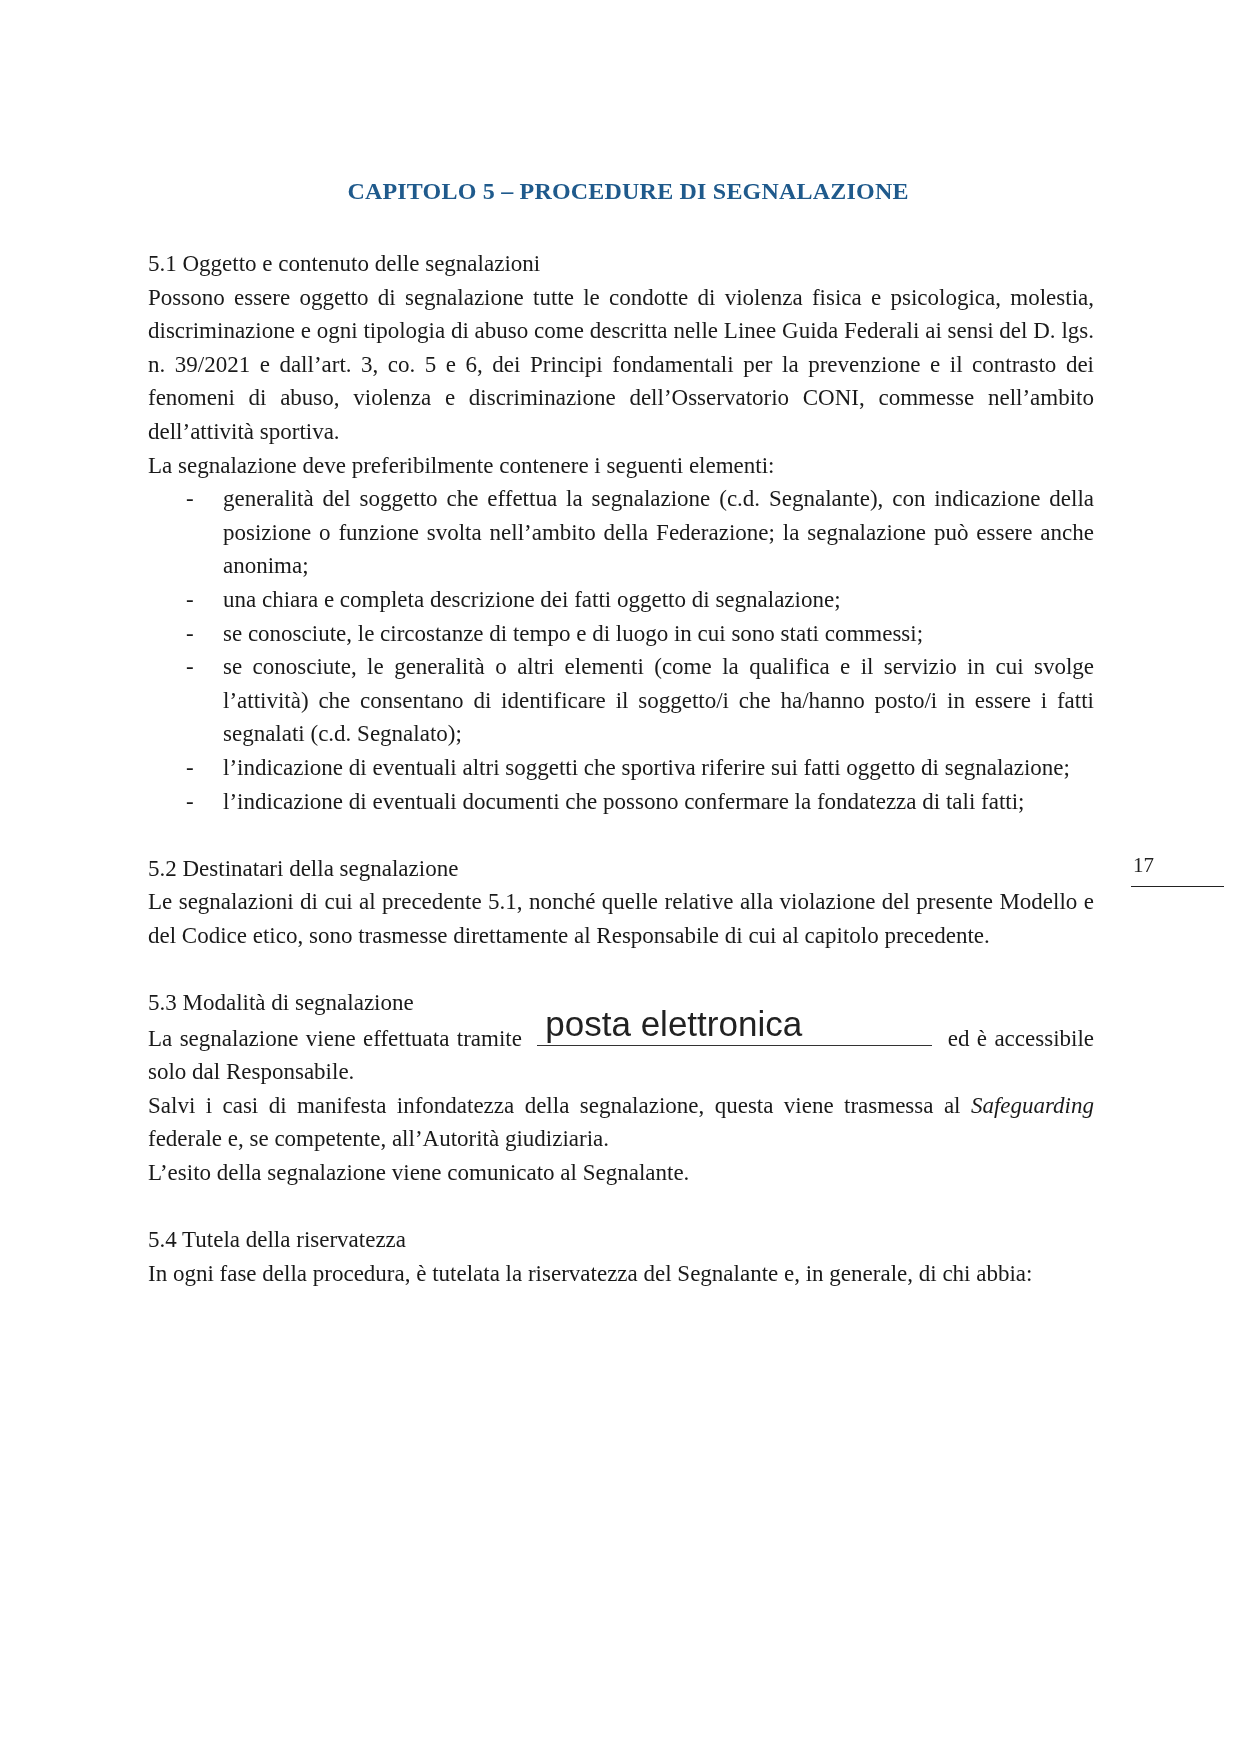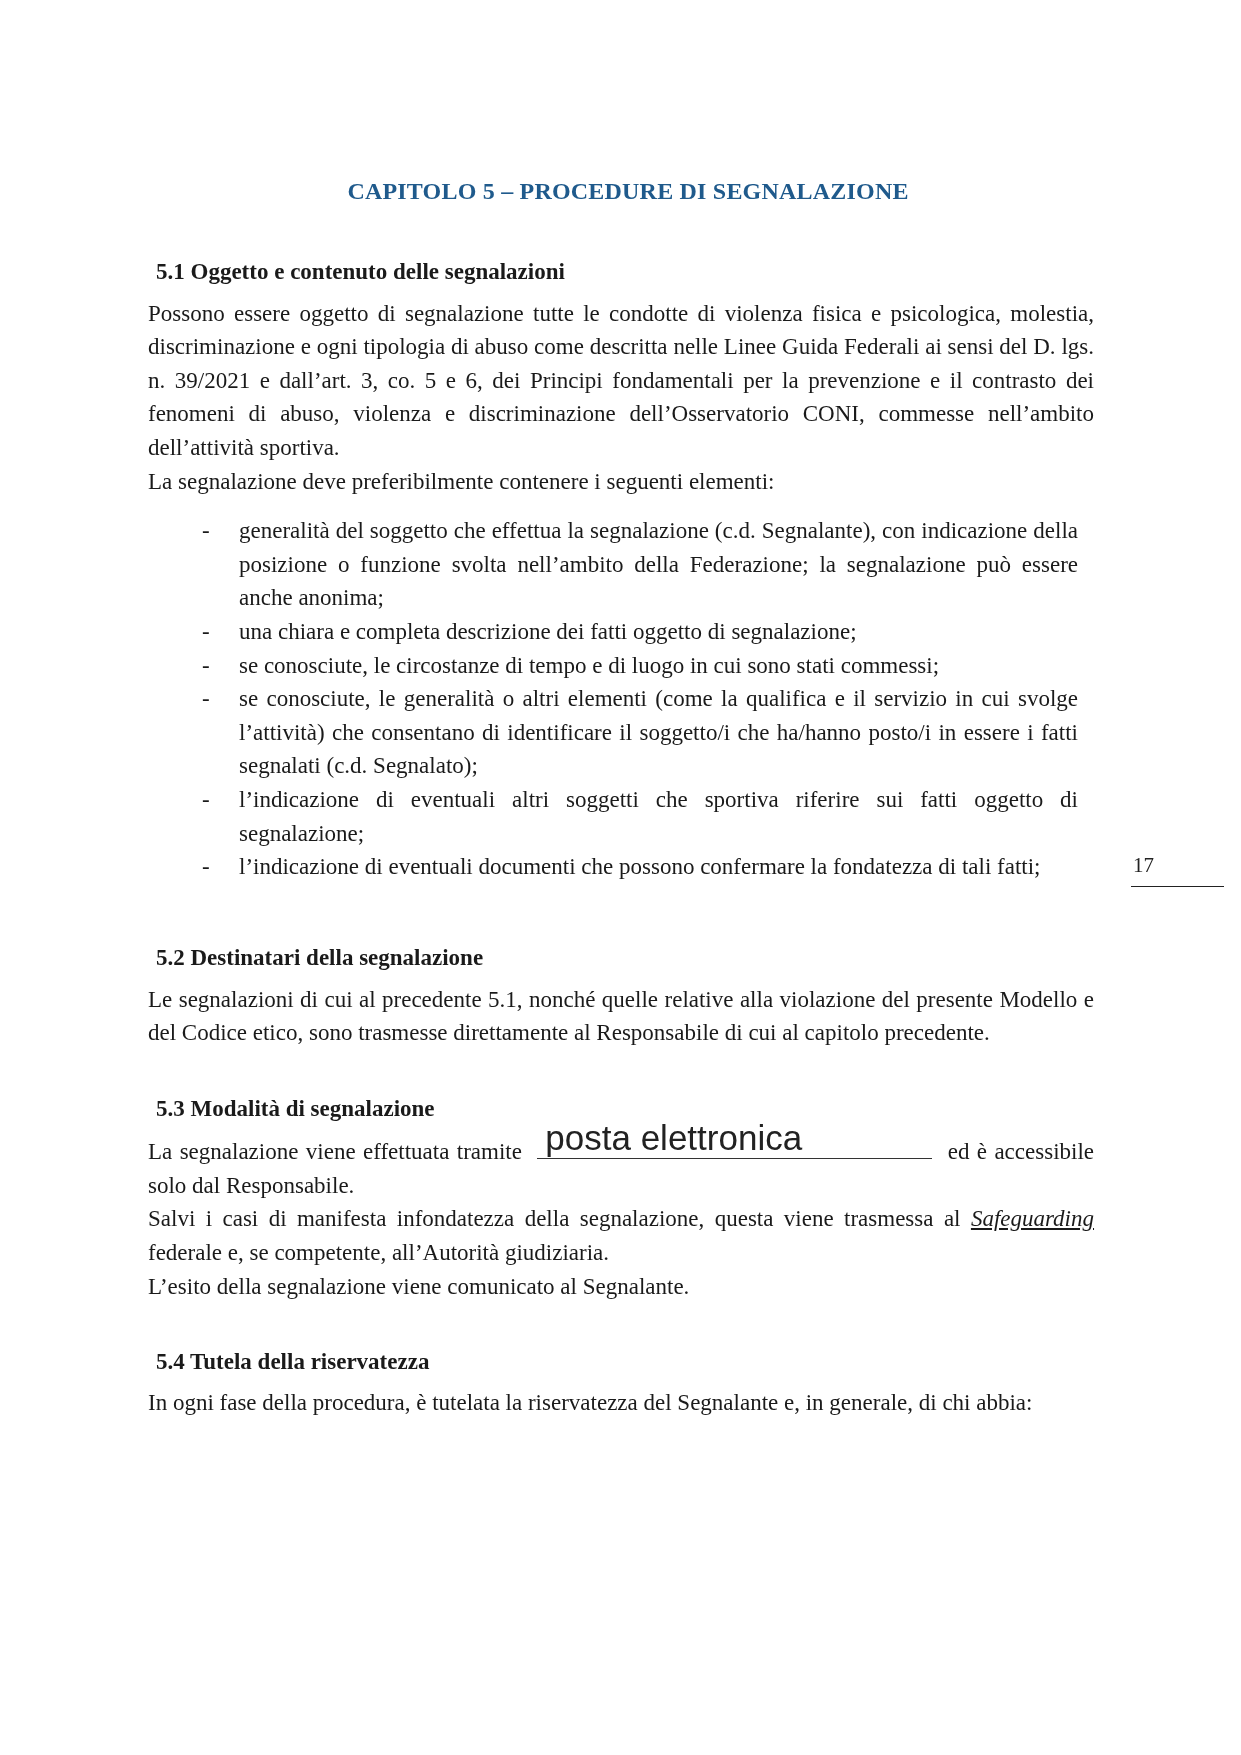--- a/index.html
+++ b/index.html
@@ -3,29 +3,29 @@
 <meta charset="utf-8">
 <style>
   html, body { margin: 0; padding: 0; background: #ffffff; }
   body { width: 1241px; height: 1755px; position: relative; overflow: hidden;
          font-family: "Liberation Serif", "DejaVu Serif", serif; color: #1a1a1a; }
   .page { position: absolute; left: 0; top: 0; width: 1241px; height: 1755px; }
   .chapter-title { position: absolute; top: 178px; left: 148px; width: 960px; text-align: center;
          font-weight: bold; color: #1f5a8c; font-size: 24px; letter-spacing: 0.2px; }
   .content { position: absolute; left: 148px; top: 247px; width: 946px;
          font-size: 23px; line-height: 33.6px; }
-  .h { font-weight: bold; margin: 8px; }
+  .h { font-weight: normal; margin: 0; }
   p { margin: 0; text-align: justify; }
-  ul.items { list-style: none; margin: 16px; padding: 0; }
+  ul.items { list-style: none; margin: 0; padding: 0; }
   ul.items li { position: relative; padding-left: 75px; text-align: justify; }
   ul.items li::before { content: "-"; position: absolute; left: 38px; top: 0; }
   .gap { height: 33.6px; }
   .fill-line { display: inline-block; width: 395px; border-bottom: 1.5px solid #333; height: 25px; position: relative; vertical-align: baseline; margin: 0 8px; }
   .fill-value { position: absolute; left: 8px; bottom: 4px; font-family: "Liberation Sans", "DejaVu Sans", sans-serif; font-size: 35px; color: #222; white-space: nowrap; }
-  .italic { font-style: italic; text-decoration: underline; }
+  .italic { font-style: italic; }
   .page-num { position: absolute; left: 1133px; top: 853px; font-size: 21px; color: #222; }
   .page-rule { position: absolute; left: 1131px; top: 886px; width: 93px; height: 0; border-top: 1.5px solid #222; }
 </style>
 </head>
 <body>
 
 <div class="page">
   <div class="chapter-title">CAPITOLO 5 – PROCEDURE DI SEGNALAZIONE</div>
 
   <div class="content">

